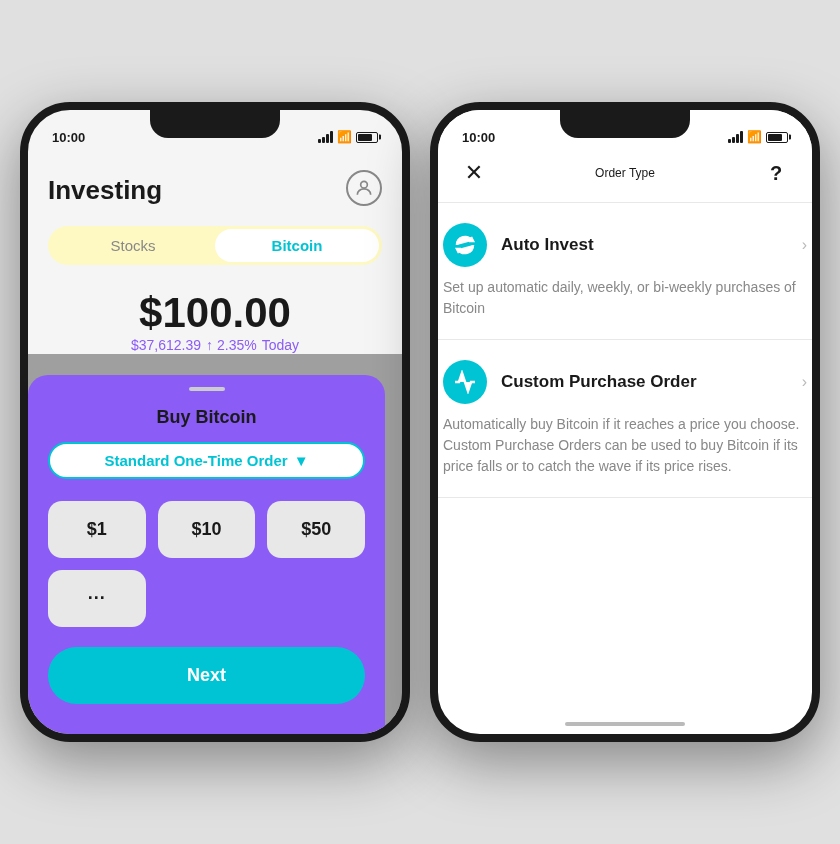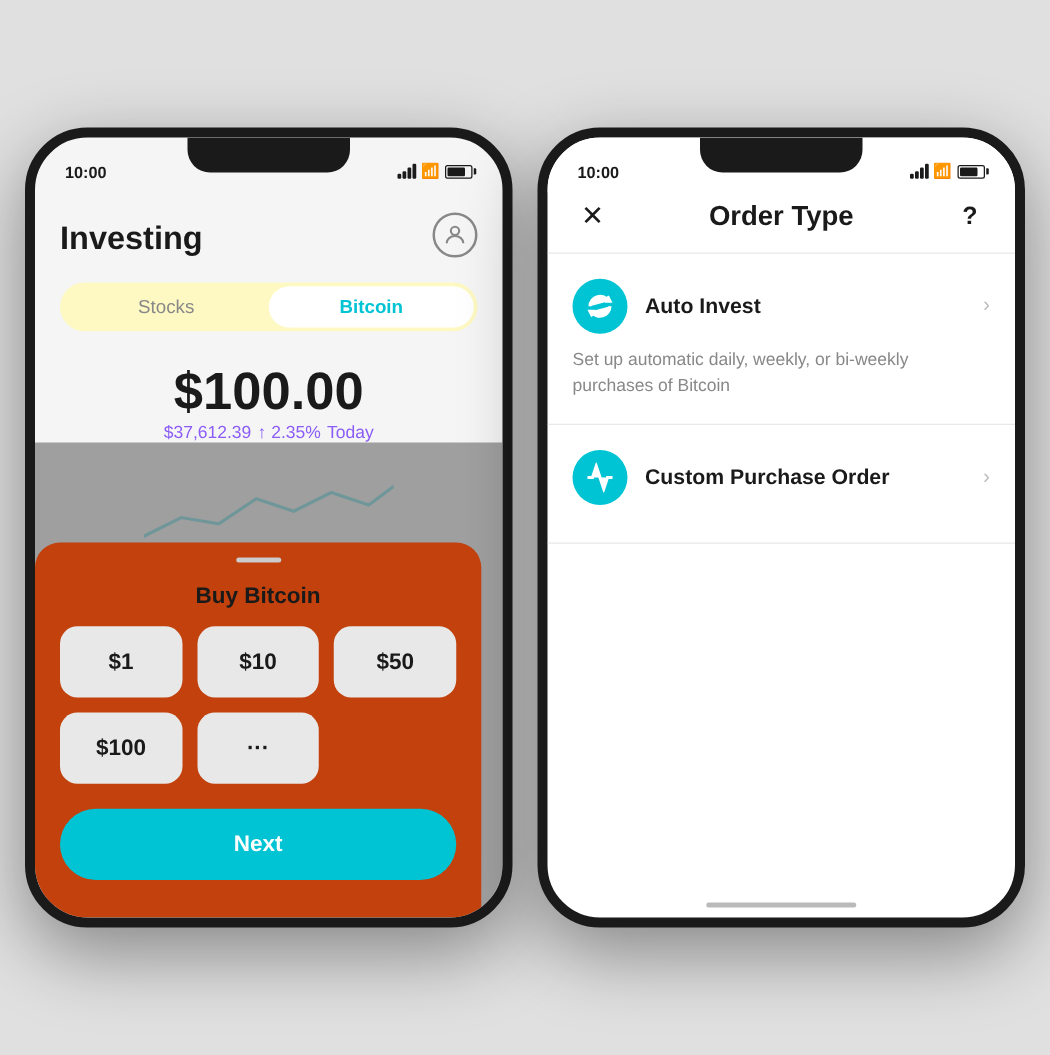--- a/index.html
+++ b/index.html
@@ -160,21 +160,21 @@
       top: 200px;
       background: rgba(0,0,0,0.35);
       z-index: 5;
     }
 
     .bottom-sheet {
       position: absolute;
       bottom: 0;
       left: 0;
       right: 17px;
-      background: #c2410c;
+      background: #8b5cf6;
       border-radius: 20px 20px 0 0;
       z-index: 6;
       padding: 12px 20px 30px;
     }
 
     .sheet-handle {
       width: 36px;
       height: 4px;
       background: #ccc;
       border-radius: 2px;
@@ -254,36 +254,36 @@
     .close-btn {
       font-size: 22px;
       color: #1a1a1a;
       font-weight: 400;
       cursor: pointer;
       width: 32px;
       text-align: center;
     }
 
     .order-type-title {
-      font-size: 22px;
-      font-weight: 700;
+      font-size: 12px;
+      font-weight: 400;
       color: #1a1a1a;
     }
 
     .help-btn {
       font-size: 20px;
       color: #1a1a1a;
       font-weight: 600;
       cursor: pointer;
       width: 32px;
       text-align: center;
     }
 
     .order-option {
-      padding: 20px 20px;
+      padding: 20px 5px;
       border-bottom: 1px solid #e8e8e8;
     }
 
     .order-option-header {
       display: flex;
       align-items: center;
       gap: 14px;
       margin-bottom: 10px;
     }
 
@@ -444,26 +444,29 @@
         <polyline points="0,50 30,35 60,40 90,20 120,30 150,15 180,25 200,10" fill="none" stroke="#00c4d4" stroke-width="2.5" opacity="0.6"></polyline>
       </svg>
     </div>
 
     <div class="overlay"></div>
 
     <div class="bottom-sheet">
       <div class="sheet-handle"></div>
       <div class="sheet-title">Buy Bitcoin</div>
 
+      <div class="order-type-selector">
+        <span>Standard One-Time Order</span>
+        <span>▼</span>
+      </div>
 
       <div class="amount-grid">
         <div class="amount-btn">$1</div>
         <div class="amount-btn">$10</div>
         <div class="amount-btn">$50</div>
-        <div class="amount-btn">$100</div>
         <div class="amount-btn">···</div>
       </div>
 
       <div class="next-btn">Next</div>
     </div>
   </div>
 
   <div class="home-indicator"></div>
 </div>
 
@@ -515,16 +518,17 @@
       <div class="option-icon">
         <svg class="icon-svg" viewBox="0 0 24 24" fill="none" stroke="white" stroke-width="2.5">
           <polyline points="22 12 18 12 15 21 9 3 6 12 2 12"></polyline>
         </svg>
       </div>
       <div class="option-title-row">
         <span class="option-title">Custom Purchase Order</span>
         <span class="chevron-right">›</span>
       </div>
     </div>
+    <p class="option-desc">Automatically buy Bitcoin if it reaches a price you choose. Custom Purchase Orders can be used to buy Bitcoin if its price falls or to catch the wave if its price rises.</p>
   </div>
 
   <div class="home-indicator"></div>
 </div>
 
 </body></html>

